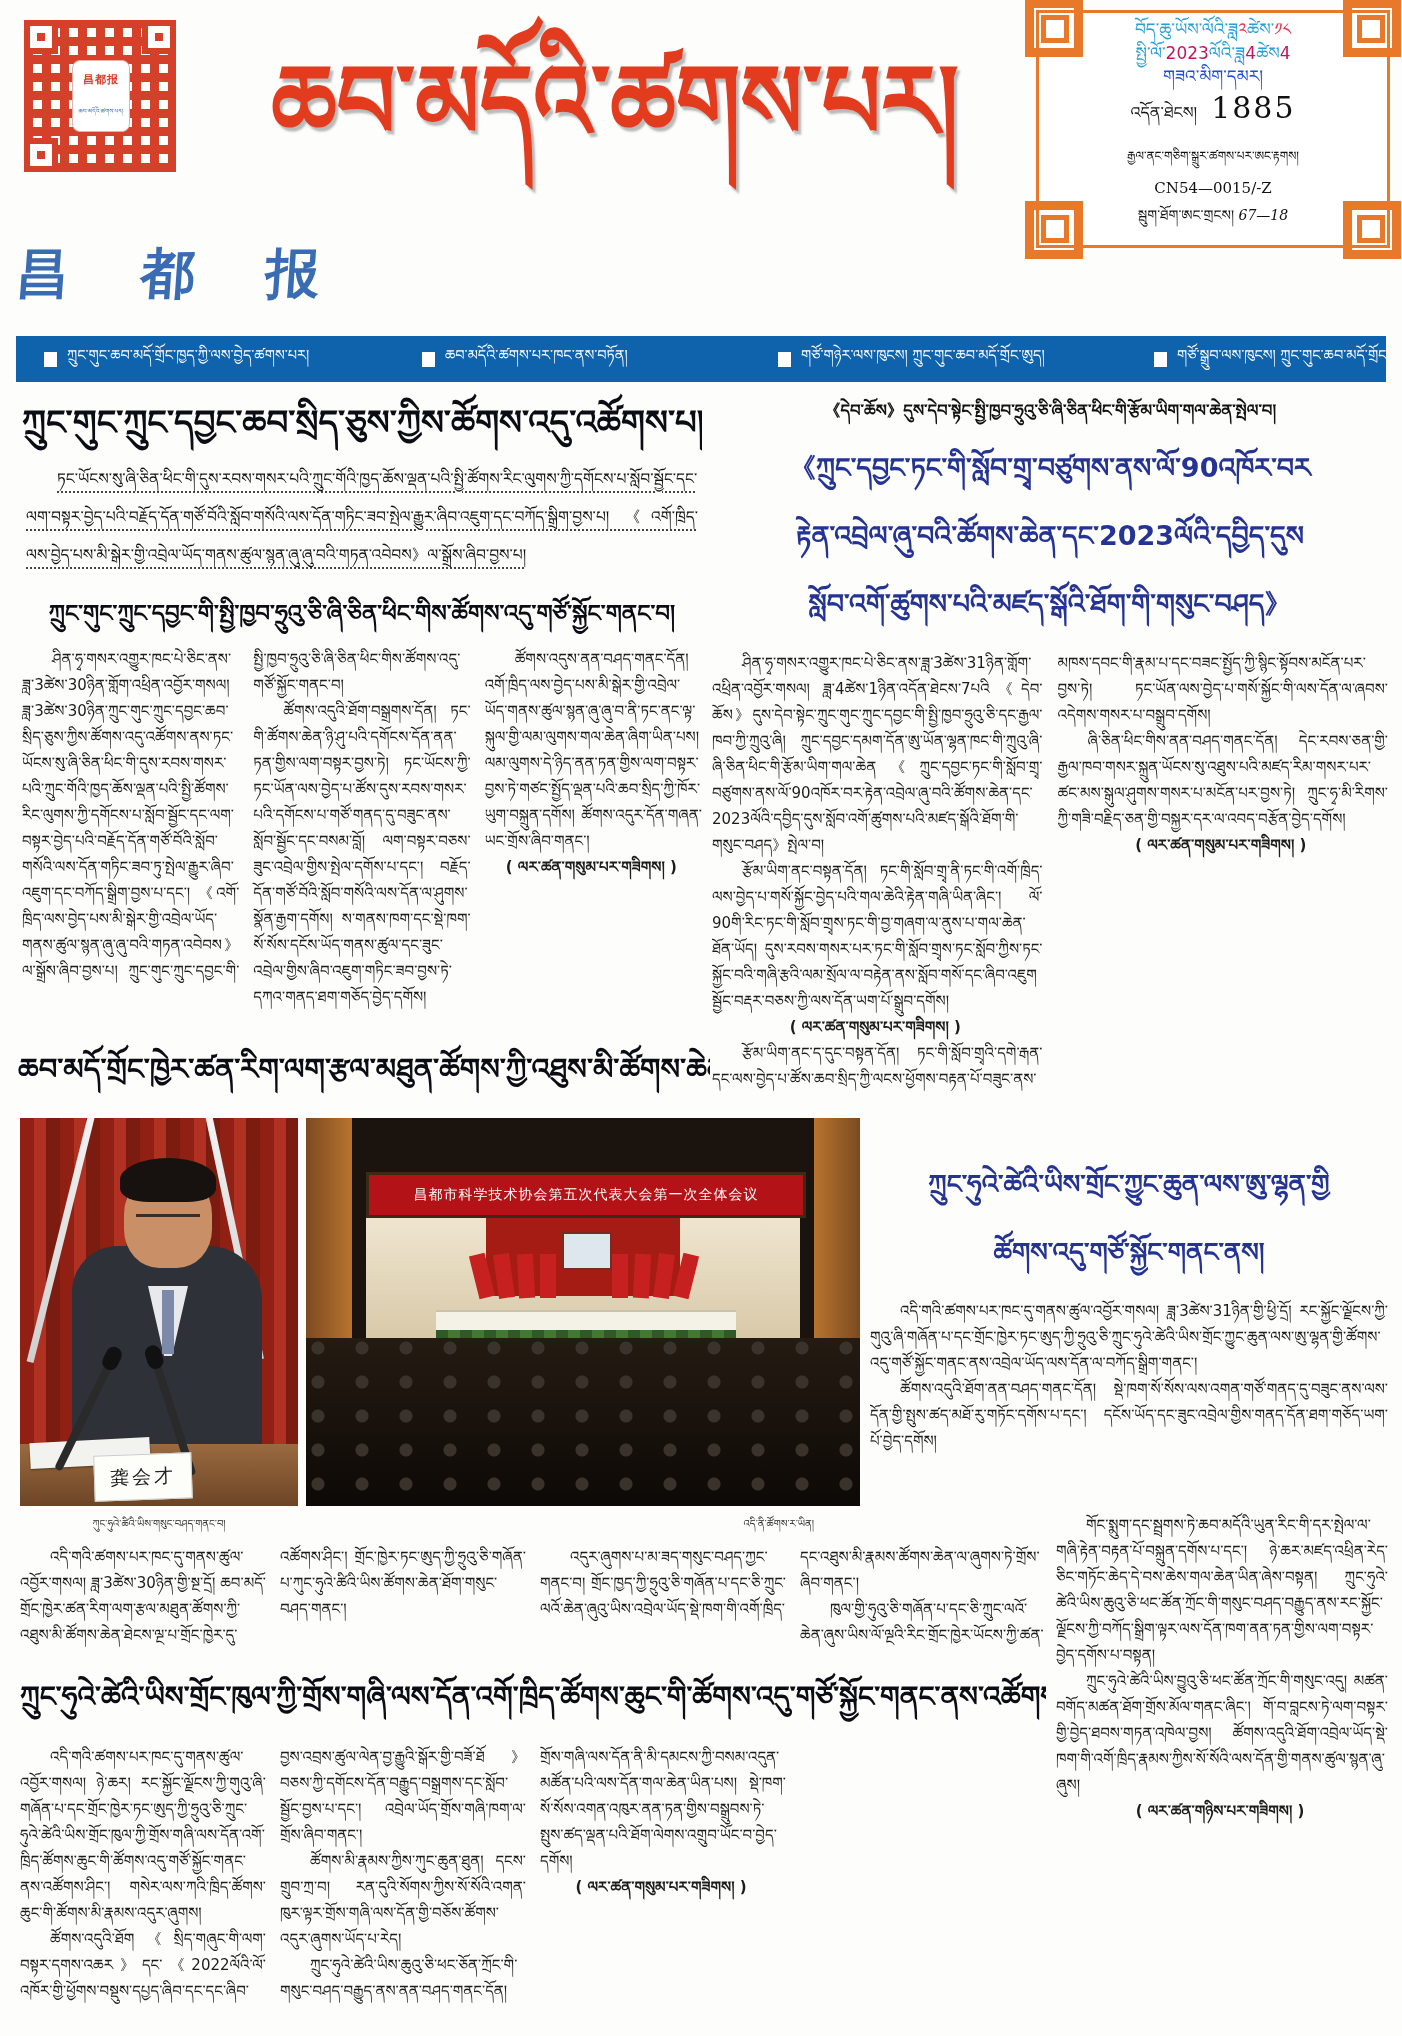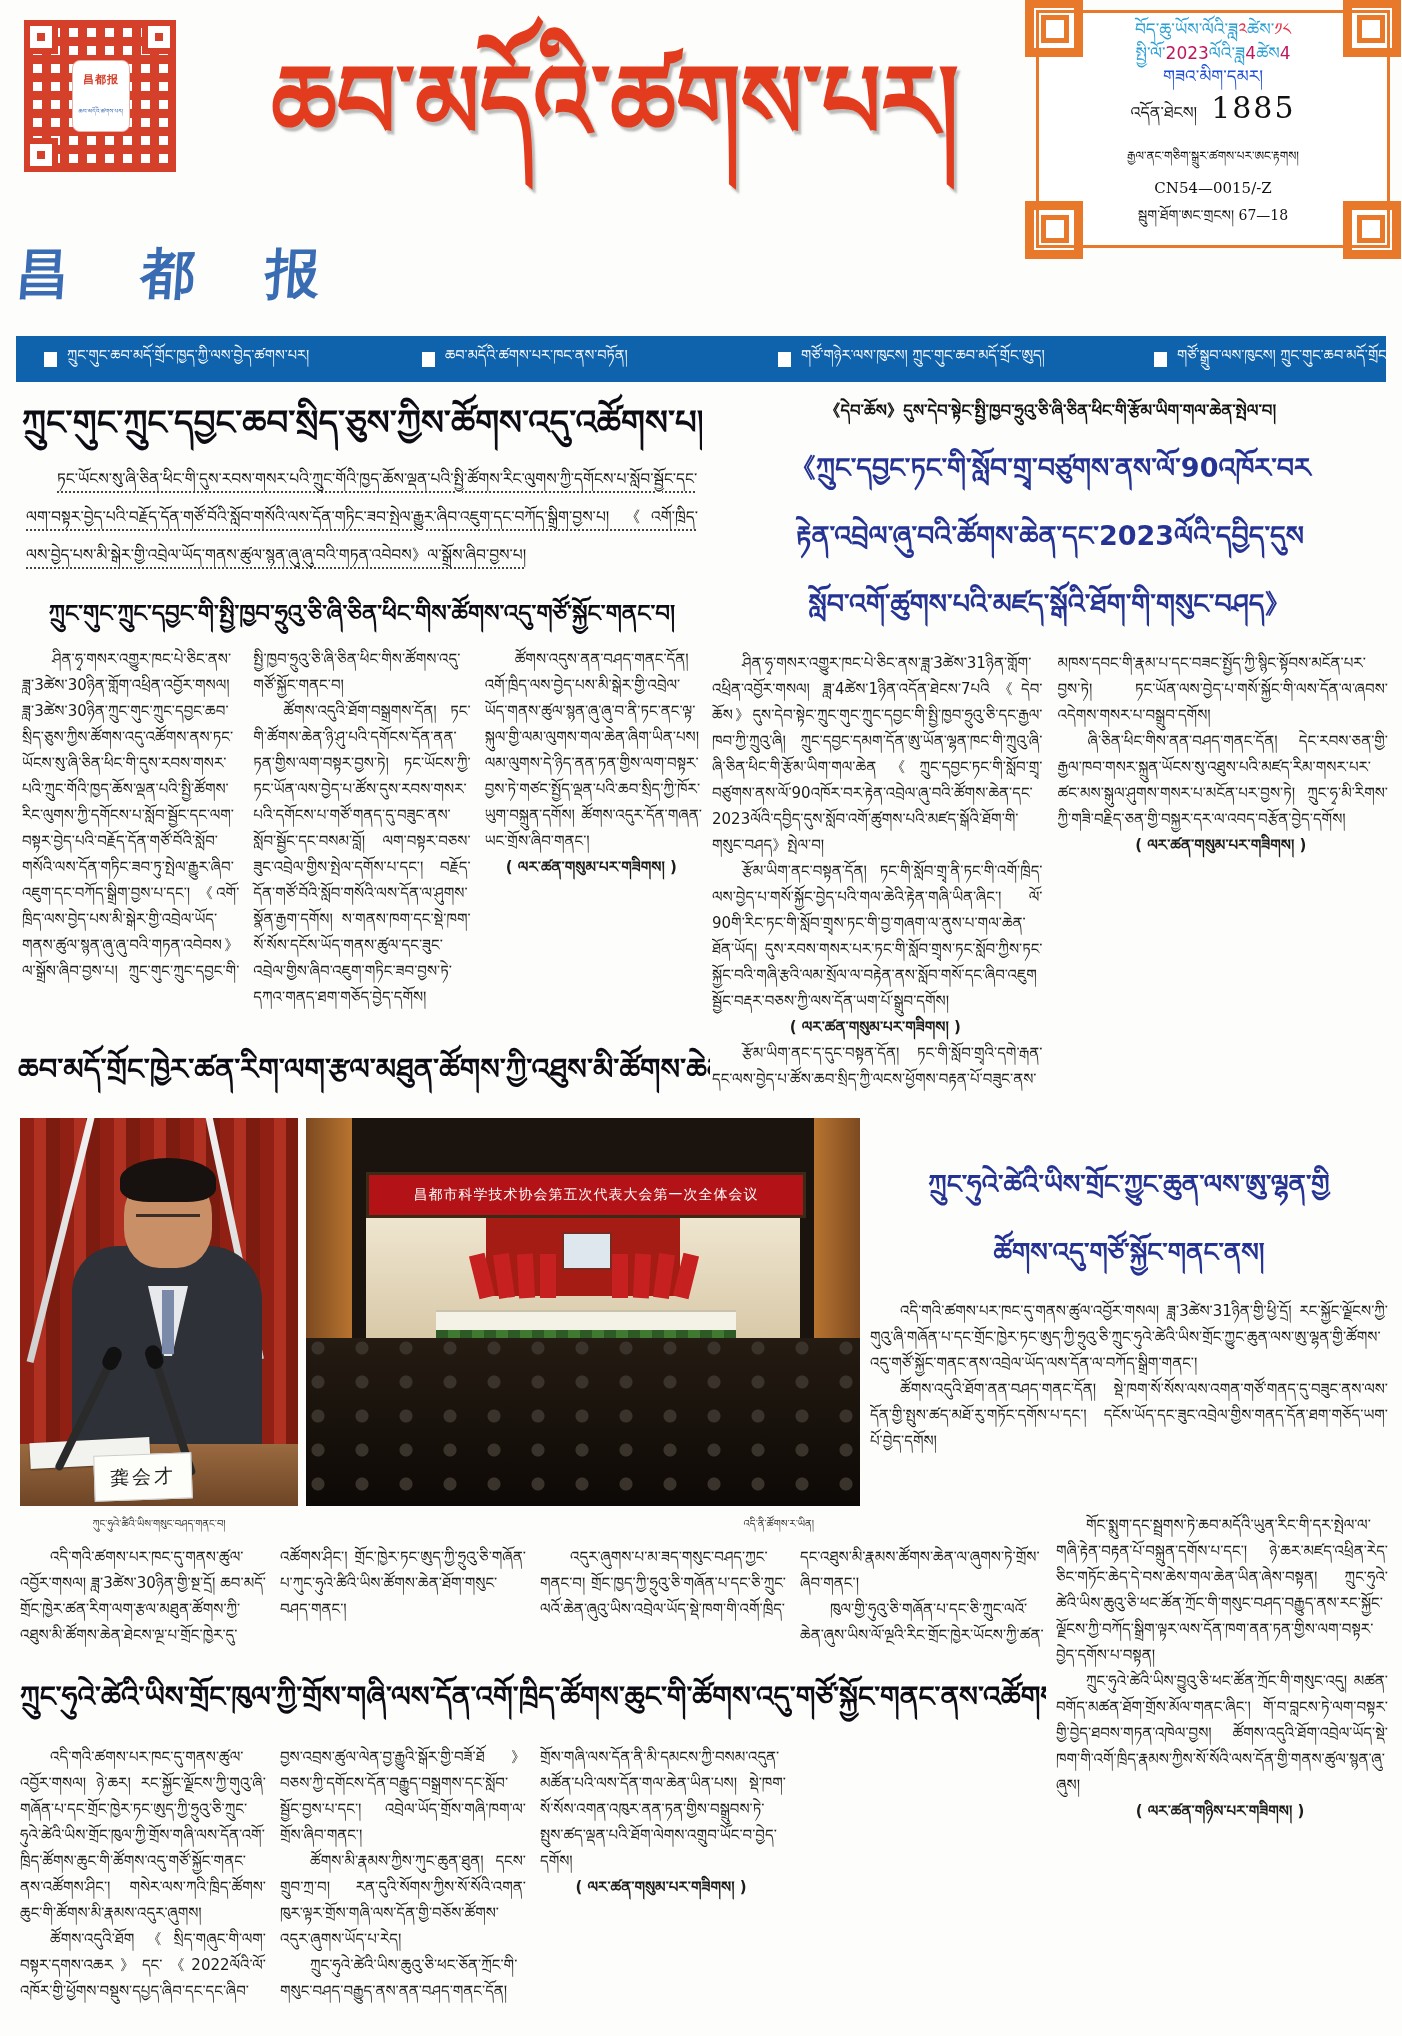--- a/index.html
+++ b/index.html
@@ -163,21 +163,21 @@
         <i class="a"></i>
         <i class="b"></i>
       </span>
     <div class="ib-inner">
       <div class="ib-line ib-blue tib"><span>བོད་ཆུ་ཡོས་ལོའི་ཟླ</span><span class="ib-red">༢</span><span>ཚེས་</span><span class="ib-red">༡༨</span></div>
       <div class="ib-line ib-blue tib"><span>སྤྱི་ལོ་</span><span class="ib-redlat">2023</span><span>ལོའི་ཟླ</span><span class="ib-redlat">4</span><span>ཚེས</span><span class="ib-redlat">4</span></div>
       <div class="ib-line ib-black tib">གཟའ་མིག་དམར།</div>
       <div class="ib-issue tib"><span>འདོན་ཐེངས།</span><b>1885</b></div>
       <div class="ib-small tib">རྒྱལ་ནང་གཅིག་སྒྲུར་ཚགས་པར་ཨང་རྟགས།</div>
       <div class="ib-serif">CN54—0015/-Z</div>
-      <div class="ib-small tib" style="font-size:14px;"><span>སྦུག་ཐོག་ཨང་གྲངས།</span> <span class="ib-serif" style="font-size:14px;">67—18</span></div>
+      <div class="ib-small tib" style="font-size:14px;"><span>སྦུག་ཐོག་ཨང་གྲངས།</span> <span class="ib-serif" style="font-size:14px;font-style:italic;">67—18</span></div>
     </div>
   </div>
 
   <div class="abs navbar">
     <div class="nav-item ni1">
         <span class="sq"></span>
         <span class="tib">ཀྲུང་གུང་ཆབ་མདོ་གྲོང་ཁྱད་ཀྱི་ལས་བྱེད་ཚགས་པར།</span>
       </div>
     <div class="nav-item ni2">
         <span class="sq"></span>

